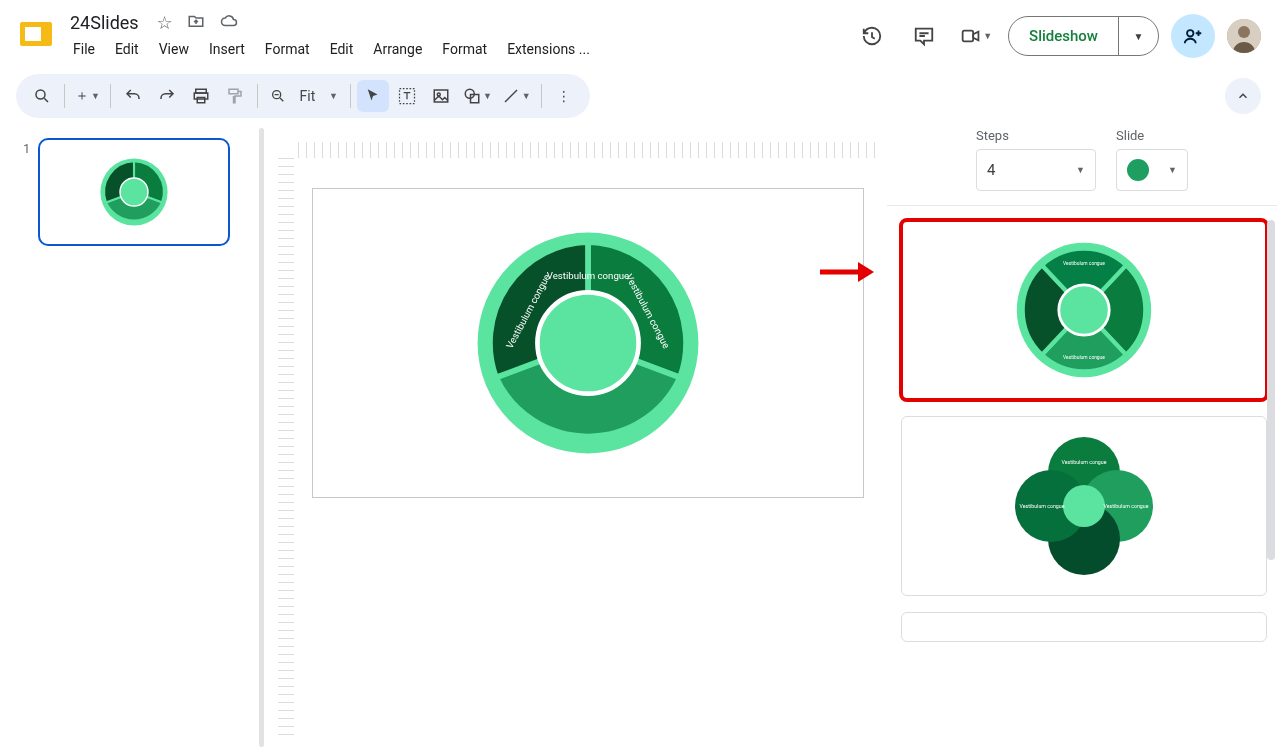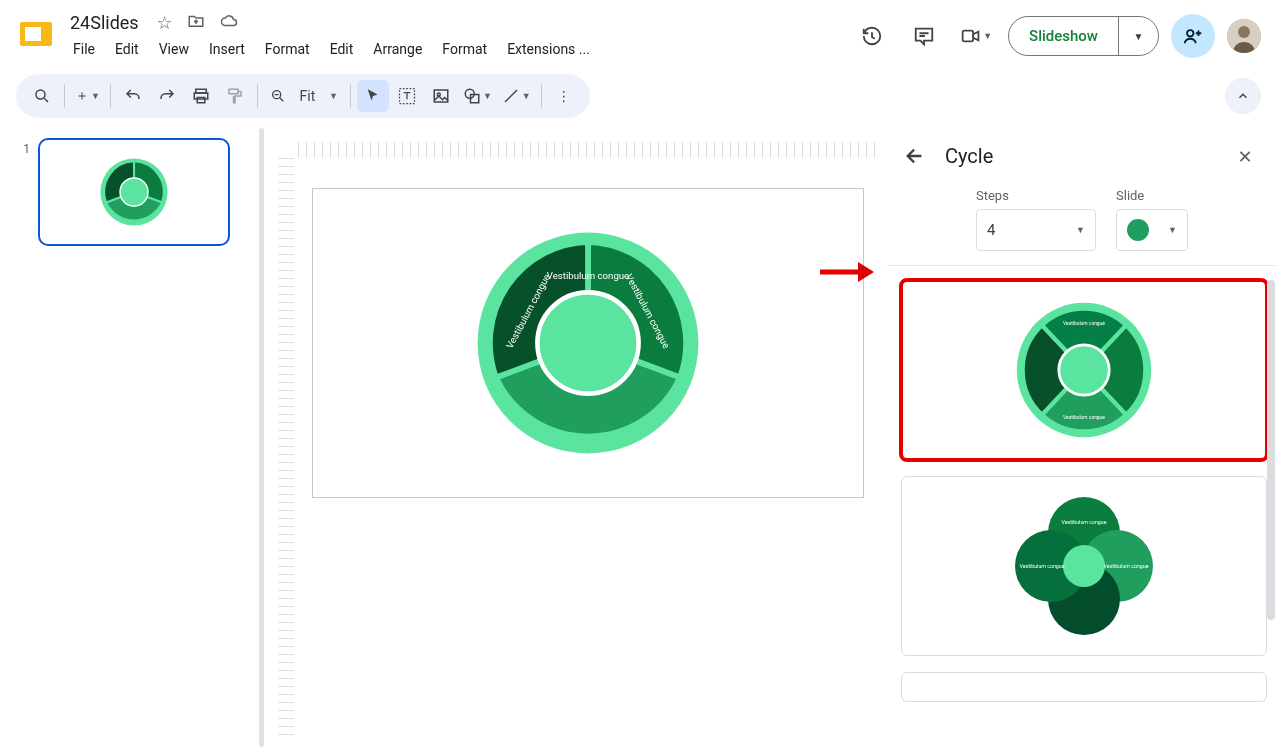--- a/index.html
+++ b/index.html
@@ -279,29 +279,20 @@
     </div>
     <div class="arrow-annot">
       <svg width="56" height="28" viewBox="0 0 56 28">
           <line x1="2" y1="14" x2="42" y2="14" stroke="#e20000" stroke-width="5"></line>
           <path d="M40 4 L56 14 L40 24 Z" fill="#e20000"></path>
         </svg>
     </div>
   </div>
 
   <div class="side-panel">
-    <div class="sp-head">
-      <div class="sp-back">
-          <svg width="22" height="22" viewBox="0 0 24 24" fill="none" stroke="#3c4043" stroke-width="2.5">
-            <path d="M19 12H5M11 5l-7 7 7 7"></path>
-          </svg>
-        </div>
-      <div class="sp-title">Cycle</div>
-      <div class="sp-close">✕</div>
-    </div>
     <div class="sp-controls">
       <div class="sp-ctrl">
         <label>Steps</label>
         <div class="sp-select">
           <span>4</span>
           <span class="caret">▼</span>
         </div>
       </div>
       <div class="sp-ctrl">
         <label>Slide</label>

